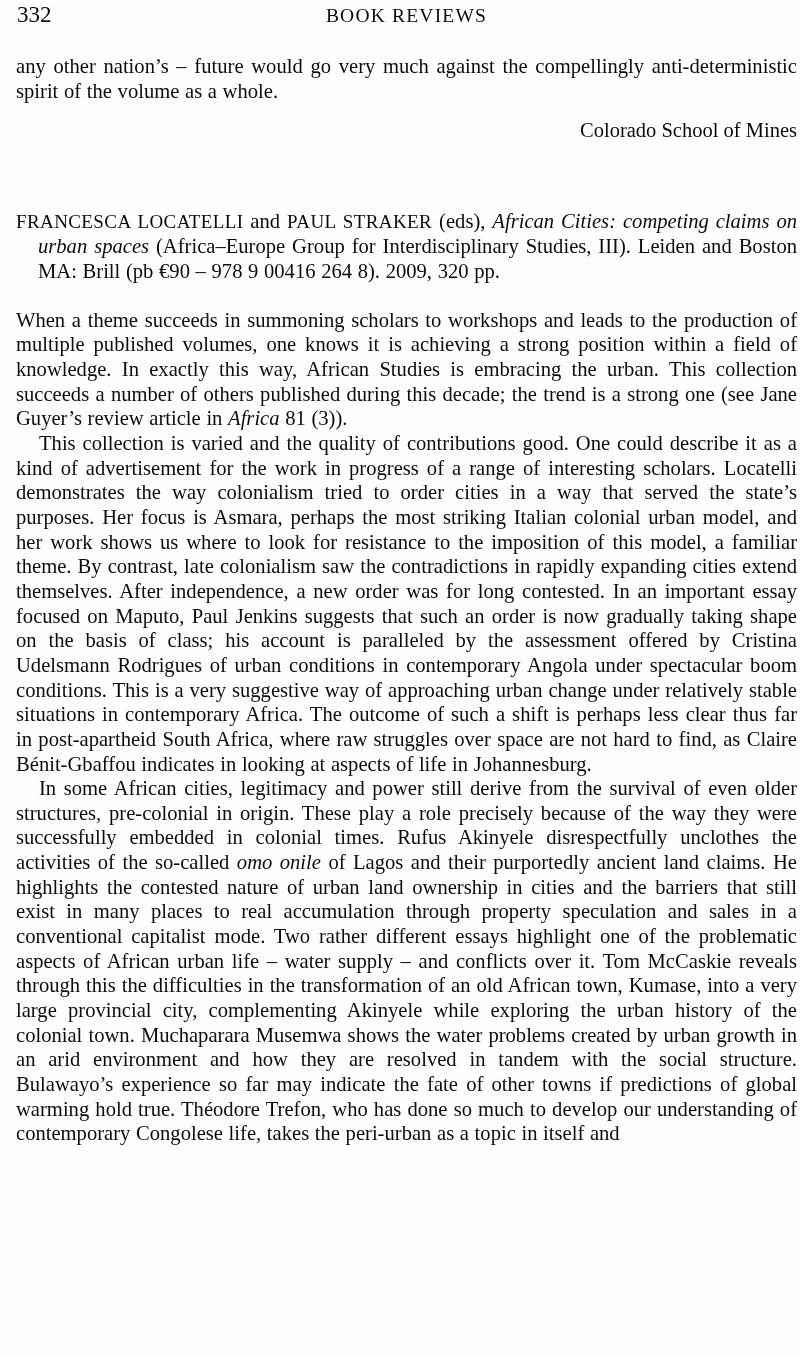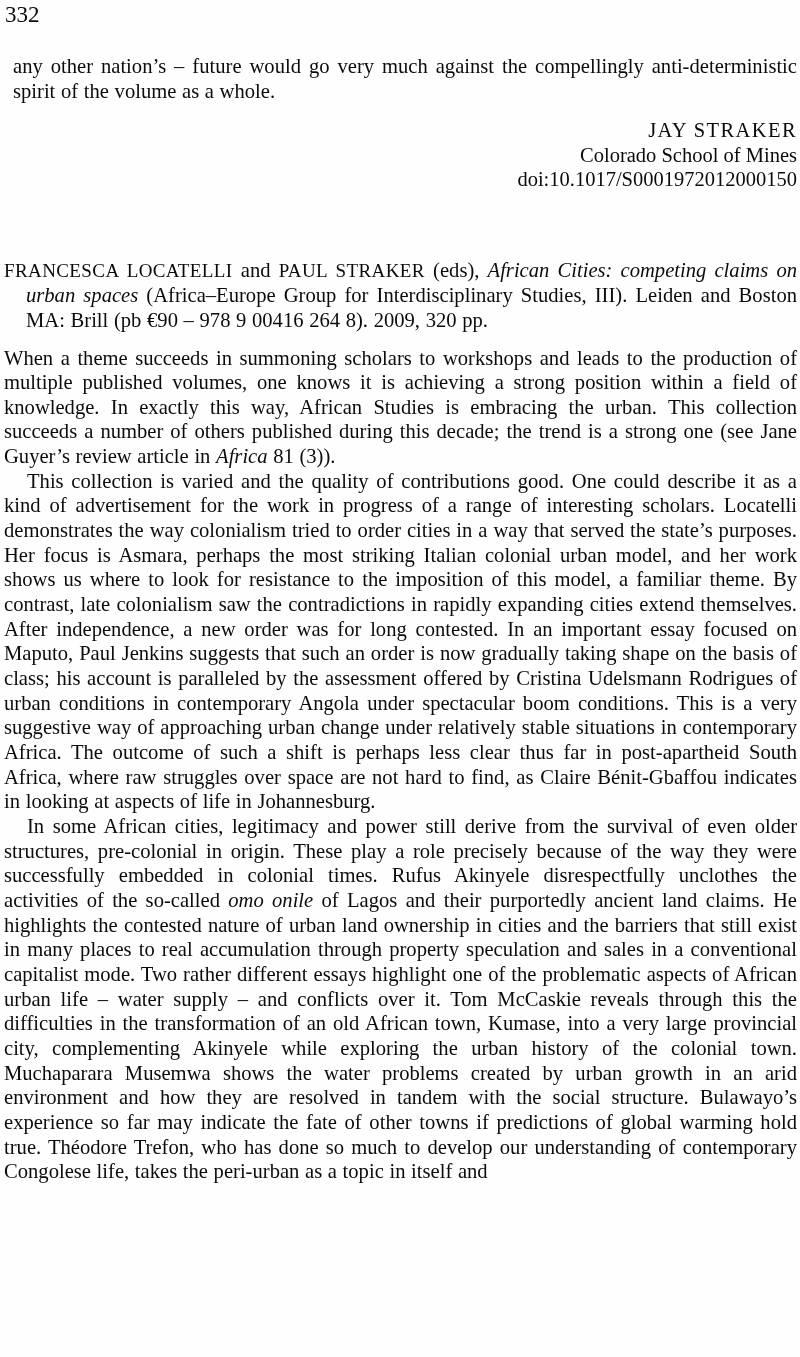--- a/index.html
+++ b/index.html
@@ -5,71 +5,70 @@
   * { margin: 0; padding: 0; box-sizing: border-box; }
   html, body { background: #ffffff; }
   .page {
     position: relative;
     width: 800px;
     height: 1357px;
     background: #fefefe;
     color: #0b0b0b;
     font-family: "Liberation Serif", serif;
     overflow: hidden;
-    padding: 2px 3px 0 4px;
+    padding: 2px 3px 0 16px;
   }
   .header { position: relative; height: 27px; }
   .pageno {
     position: absolute; left: 1px; top: 0;
     font-size: 23px; line-height: 25px;
   }
   .runhead {
     position: absolute; left: 0; right: 0; top: 3px;
     text-align: center;
     font-size: 19.5px; letter-spacing: 1.2px; line-height: 22px;
   }
   .para {
     font-size: 20.6px;
     line-height: 24.65px;
     text-align: justify;
     word-spacing: 0.5px;
   }
-  .intro { margin-top: 25px; margin-left: 9px; }
+  .intro { margin-top: 25px; }
   .sig {
     margin-top: 15px;
     text-align: right;
     font-size: 20.5px;
     line-height: 24.4px;
   }
   .sig .name { letter-spacing: 1.4px; }
   .citation {
     margin-top: 66px;
     padding-left: 22px;
     text-indent: -22px;
   }
   .sc { font-size: 19px; letter-spacing: 0.4px; }
-  .review1 { margin-top: 13px; }
+  .review1 { margin-top: 24px; }
   .indent { text-indent: 23px; }
   .i { font-style: italic; }
 </style>
 </head>
 <body>
 
 <div class="page">
 
   <div class="header">
     <span class="pageno">332</span>
+    <span class="runhead">BOOK REVIEWS</span>
   </div>
 
   <p class="para intro">any other nation’s – future would go very much against the compellingly anti-deterministic spirit of the volume as a whole.</p>
 
   <div class="sig">
-    <div class="name">JAY STRAKER</div>
     <div>Colorado School of Mines</div>
-    <div>doi:10.1017/S0001972012000150</div>
   </div>
 
   <p class="para citation"><span class="sc">FRANCESCA LOCATELLI</span><span> and </span><span class="sc">PAUL STRAKER</span><span> (eds), </span><span class="i">African Cities: competing claims on urban spaces</span><span> (Africa–Europe Group for Interdisciplinary Studies, III). Leiden and Boston MA: Brill (pb €90 – 978 9 00416 264 8). 2009, 320 pp.</span></p>
 
   <p class="para review1"><span>When a theme succeeds in summoning scholars to workshops and leads to the production of multiple published volumes, one knows it is achieving a strong position within a field of knowledge. In exactly this way, African Studies is embracing the urban. This collection succeeds a number of others published during this decade; the trend is a strong one (see Jane Guyer’s review article in </span><span class="i">Africa</span><span> 81 (3)).</span></p>
 
   <p class="para indent">This collection is varied and the quality of contributions good. One could describe it as a kind of advertisement for the work in progress of a range of interesting scholars. Locatelli demonstrates the way colonialism tried to order cities in a way that served the state’s purposes. Her focus is Asmara, perhaps the most striking Italian colonial urban model, and her work shows us where to look for resistance to the imposition of this model, a familiar theme. By contrast, late colonialism saw the contradictions in rapidly expanding cities extend themselves. After independence, a new order was for long contested. In an important essay focused on Maputo, Paul Jenkins suggests that such an order is now gradually taking shape on the basis of class; his account is paralleled by the assessment offered by Cristina Udelsmann Rodrigues of urban conditions in contemporary Angola under spectacular boom conditions. This is a very suggestive way of approaching urban change under relatively stable situations in contemporary Africa. The outcome of such a shift is perhaps less clear thus far in post-apartheid South Africa, where raw struggles over space are not hard to find, as Claire Bénit-Gbaffou indicates in looking at aspects of life in Johannesburg.</p>
 
   <p class="para indent"><span>In some African cities, legitimacy and power still derive from the survival of even older structures, pre-colonial in origin. These play a role precisely because of the way they were successfully embedded in colonial times. Rufus Akinyele disrespectfully unclothes the activities of the so-called </span><span class="i">omo onile</span><span> of Lagos and their purportedly ancient land claims. He highlights the contested nature of urban land ownership in cities and the barriers that still exist in many places to real accumulation through property speculation and sales in a conventional capitalist mode. Two rather different essays highlight one of the problematic aspects of African urban life – water supply – and conflicts over it. Tom McCaskie reveals through this the difficulties in the transformation of an old African town, Kumase, into a very large provincial city, complementing Akinyele while exploring the urban history of the colonial town. Muchaparara Musemwa shows the water problems created by urban growth in an arid environment and how they are resolved in tandem with the social structure. Bulawayo’s experience so far may indicate the fate of other towns if predictions of global warming hold true. Théodore Trefon, who has done so much to develop our understanding of contemporary Congolese life, takes the peri-urban as a topic in itself and</span></p>
 

